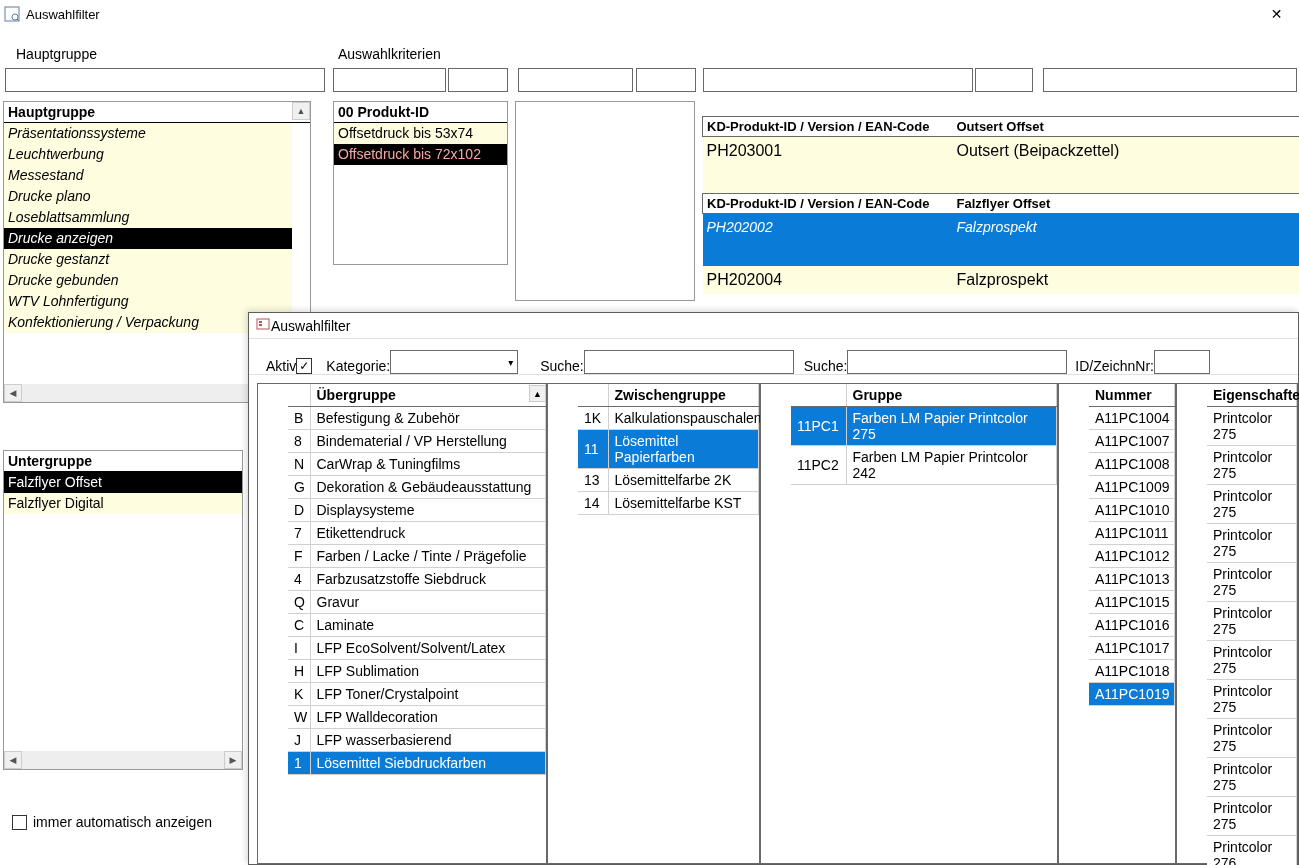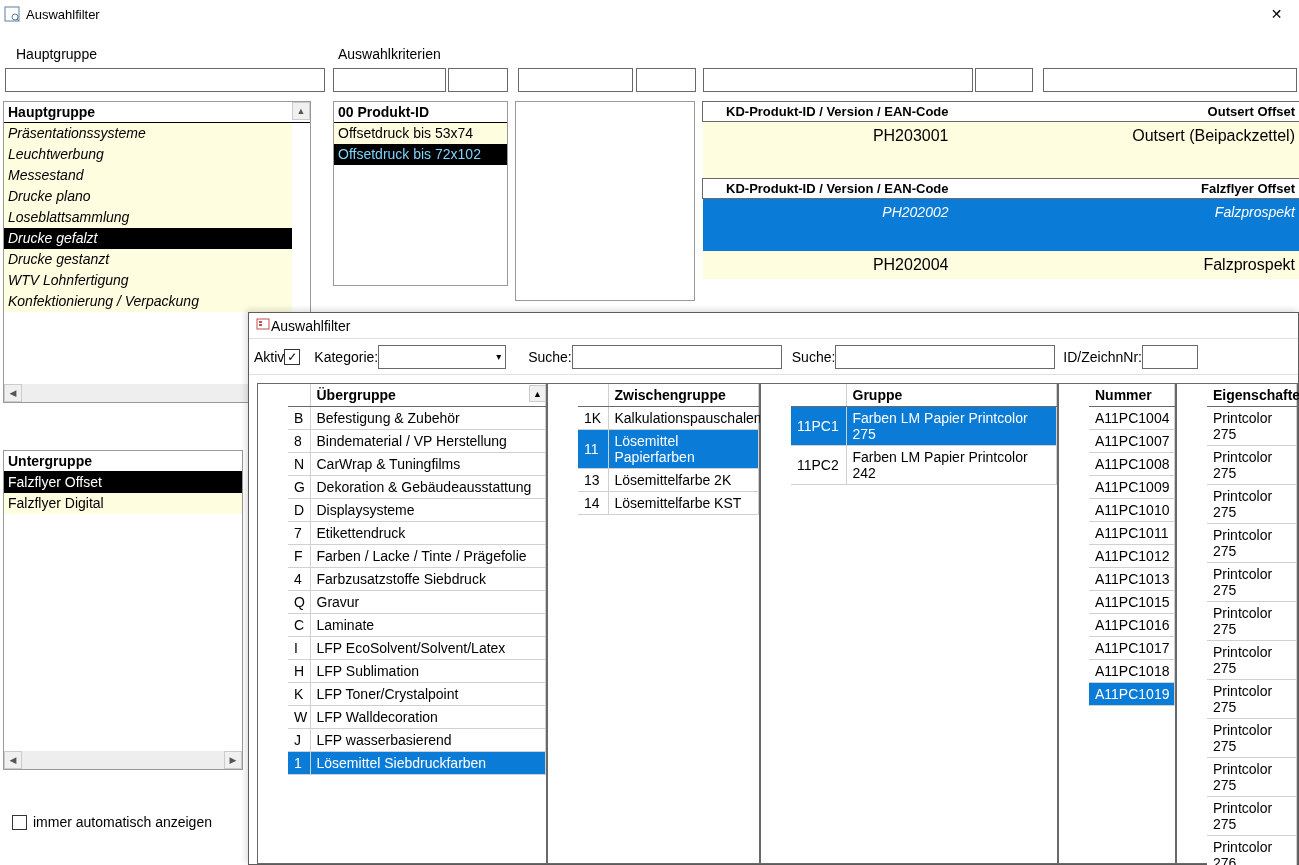--- a/index.html
+++ b/index.html
@@ -13,46 +13,46 @@
   .closebtn { position:absolute; right:0; top:0; width:45px; height:28px; display:flex; align-items:center; justify-content:center; font-size:14px; }
 
   .lbl { font-size:14px; }
   .pos { position:absolute; }
   .txtbox { border:1px solid #696969; background:#fff; height:24px; }
 
   
   .listhdr { background:#fff; font-weight:bold; padding:2px 4px; border-bottom:1px solid #000; }
   .listrow { padding:2px 4px; background:#fffde0; border-bottom:1px solid transparent; cursor:default; }
   .listrow-dark { background:#000; color:#fff; }
-  .listrow-sel-dark { background:#000; color:#7dd3fc; }
+  .listrow-sel-dark { background:#000; color:#fca5a5; }
 
   .hgpanel { position:absolute; left:3px; top:101px; width:308px; height:302px; border:1px solid #999; background:#fff; }
   .hgscroll { position:absolute; right:0; top:0; width:18px; height:100%; }
   .scrollbtn { width:18px; height:18px; background:#f0f0f0; display:flex; align-items:center; justify-content:center; font-size:9px; color:#555; border:1px solid #ccc;}
 
   .hscroll-area { position:absolute; bottom:0; left:0; right:0; height:18px; background:#f7f7f7; display:flex; align-items:center; }
   .hscroll-area .btn { width:18px; height:18px; background:#f0f0f0; border:1px solid #ccc; display:flex; align-items:center; justify-content:center; font-size:9px; color:#555;}
   .hscroll-area .track { flex:1; height:18px; background:#eee; }
 
   .ugpanel { position:absolute; left:3px; top:450px; width:240px; height:320px; border:1px solid #999; background:#fff; }
 
-  .pidpanel { position:absolute; left:333px; top:101px; width:175px; height:185px; border:1px solid #999; background:#fff; }
-
-  .kdpanel { position:absolute; left:702px; top:101px; width:597px; height:200px; border:none;text-align:right; }
+  .pidpanel { position:absolute; left:333px; top:101px; width:175px; height:164px; border:1px solid #999; background:#fff; }
+
+  .kdpanel { position:absolute; left:702px; top:116px; width:597px; height:200px; border:none; }
 
   .kdhdr-row td { background:#fff; border-bottom:1px solid #696969; border-top:1px solid #696969; font-weight:bold; font-size:13px; padding:2px 4px;}
   .kdhdr-row td:first-child { border-left:1px solid #696969;}
   .kdsub td { background:#fffde0; padding:5px 4px; font-size:16px;}
   .kdsel td { background:#0a7bd6; color:#fff; padding:5px 4px;font-style:italic;}
   table.kd { border-collapse:collapse; width:100%; table-layout:fixed; }
 
   
   .win2 { position:absolute; left:248px; top:312px; width:1051px; height:553px; background:#fff; border:1px solid #5c5c5c; box-shadow:-2px -2px 6px rgba(0,0,0,.15);}
   .win2 .tb2 { height:26px; display:flex; align-items:center; padding:0 6px; background:#fff; border-bottom:1px solid #e0e0e0;}
-  .filtersrow { height:36px; display:flex; align-items:center; padding:0 5px; border-bottom:1px solid #e0e0e0; gap:0;}
+  .filtersrow { height:36px; display:flex; align-items:flex-end; padding:0 17px; border-bottom:1px solid #e0e0e0; gap:0;}
   .chk { width:16px; height:16px; border:1px solid #333; display:inline-flex; align-items:center; justify-content:center; font-size:12px;}
   .cmb { border:1px solid #696969; height:24px; width:128px; display:flex; align-items:center; justify-content:flex-end; padding-right:4px; background:#fff;}
   .cmb .arrow{ font-size:10px; color:#000;}
   .srch { border:1px solid #696969; height:24px; background:#fff;}
 
   .gridwrap { position:absolute; top:70px; left:8px; right:0; bottom:0; display:flex; }
 
   .grid { border:1px solid #696969; background:#fff;padding-left:30px; }
   .grid th { background:#fff; text-align:left; font-weight:bold; padding:3px 6px; border-bottom:1px solid #696969; border-right:1px solid #d0d0d0; }
   .grid td { padding:3px 6px; border-bottom:1px solid #d0d0d0; border-right:1px solid #d0d0d0; background:#fff; }
@@ -104,22 +104,23 @@
   <div class="pos txtbox" style="left:1043px; top:68px; width:254px;"></div>
 
   <div class="hgpanel">
     <div class="listhdr">Hauptgruppe</div>
     <div style="padding-right:18px;font-style:italic;">
       <div class="listrow">Präsentationssysteme</div>
       <div class="listrow">Leuchtwerbung</div>
       <div class="listrow">Messestand</div>
       <div class="listrow">Drucke plano</div>
       <div class="listrow">Loseblattsammlung</div>
-      <div class="listrow listrow-dark">Drucke gefalzt</div>
+      <div class="listrow listrow-dark">Drucke anzeigen</div>
       <div class="listrow">Drucke gestanzt</div>
+      <div class="listrow">Drucke gebunden</div>
       <div class="listrow">WTV Lohnfertigung</div>
       <div class="listrow">Konfektionierung / Verpackung</div>
     </div>
     <div class="hgscroll">
       <div class="scrollbtn">▲</div>
       <div style="position:absolute; bottom:20px; width:18px;" class="scrollbtn">▼</div>
     </div>
     <div class="hscroll-area">
       <div class="btn">◀</div>
       <div class="track"></div>

